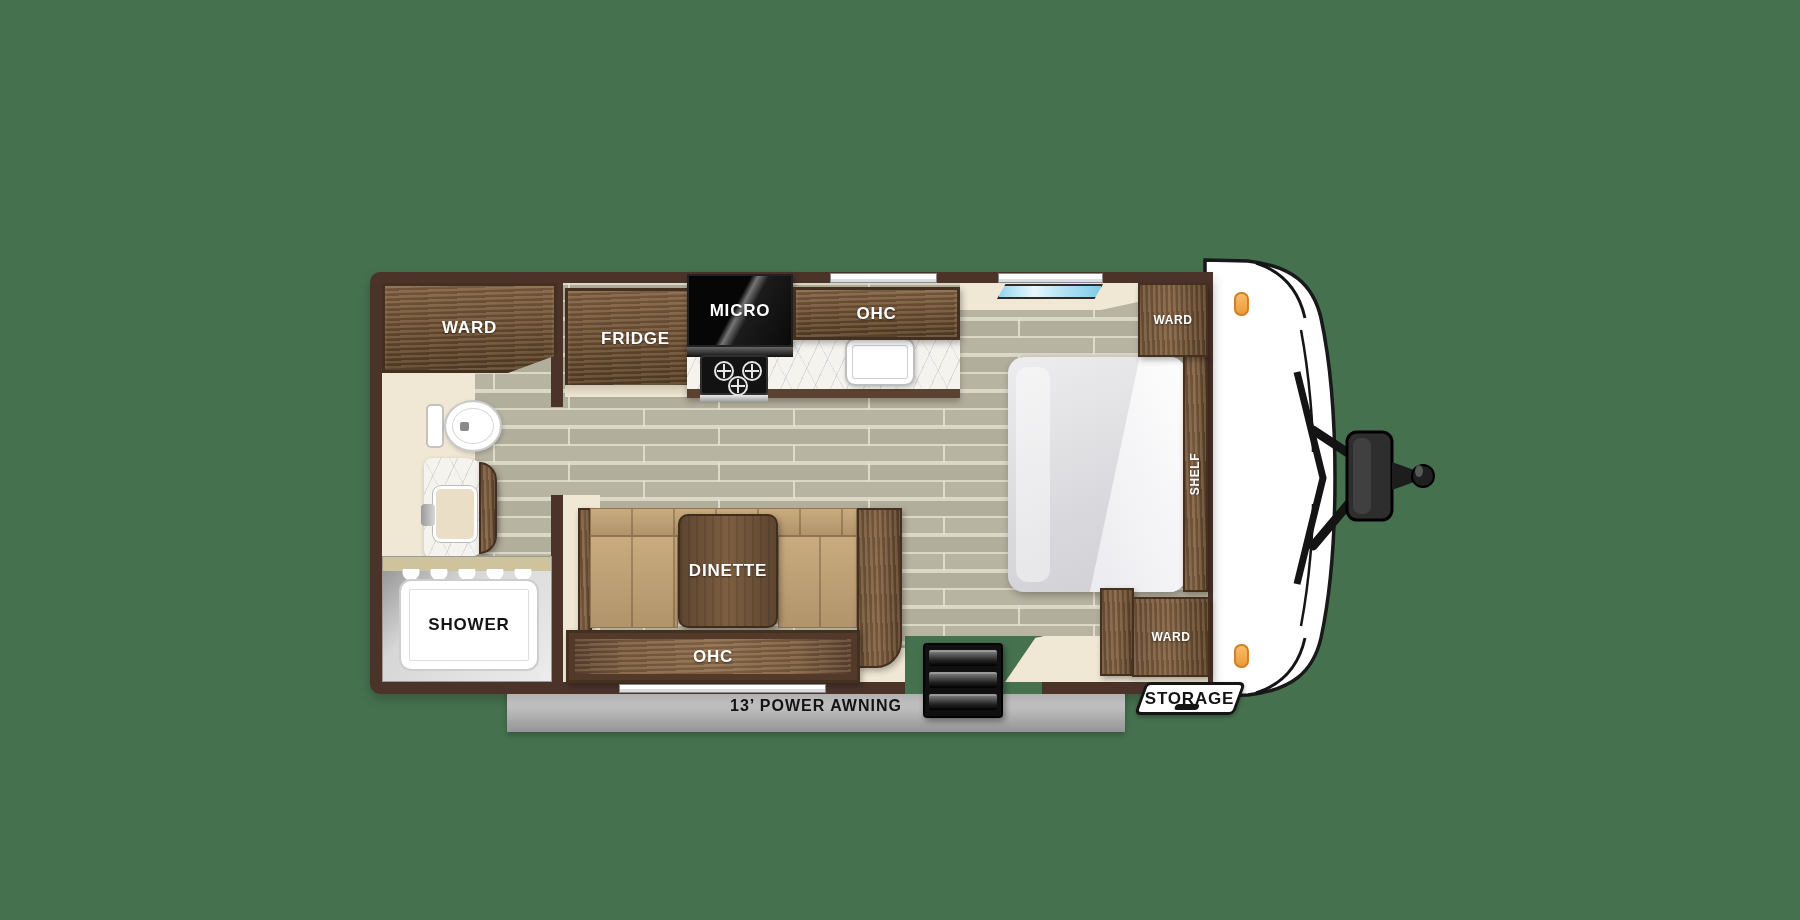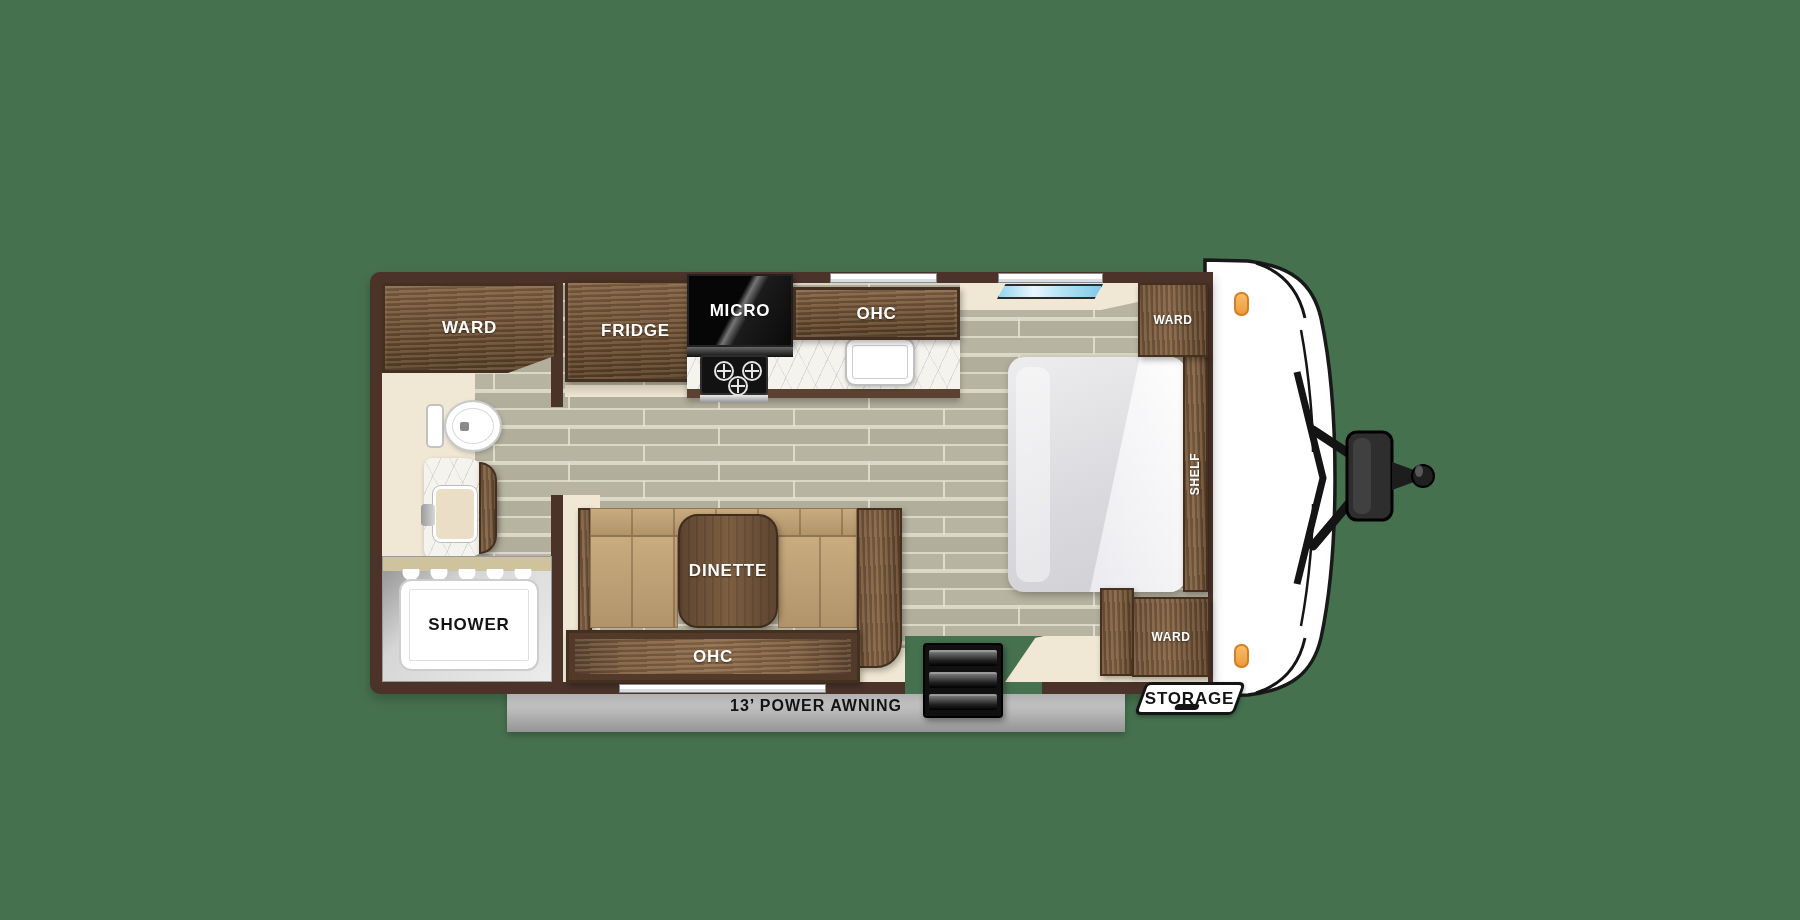--- a/index.html
+++ b/index.html
@@ -94,21 +94,21 @@
   <div class="abs" style="left:433px;top:486px;width:44px;height:56px;background:#eadfc6;border:3px solid #fff;border-radius:8px;box-shadow:0 0 0 1px #bbb;box-sizing:border-box"></div>
   <div class="abs" style="left:421px;top:504px;width:14px;height:22px;background:linear-gradient(90deg,#9a9a9a,#d6d6d6);border-radius:4px"></div>
   <div class="abs" style="left:382px;top:556px;width:170px;height:126px;background:linear-gradient(135deg,#8f8f8f,#d6d6d6 35%,#ececec);box-sizing:border-box;border:1px solid #9a9a9a">
     <div style="position:absolute;left:0;top:0;width:100%;height:14px;background:#cfc39e"></div>
     <div class="curtain" style="position:absolute;left:14px;top:12px;width:142px;height:14px"></div>
     <div class="flex" style="position:absolute;left:16px;top:22px;width:140px;height:92px;background:#fff;border:2px solid #cdcdcd;border-radius:12px;box-sizing:border-box;box-shadow:inset 0 0 0 8px #fff,inset 0 0 0 9px #dedede">
       <span class="lbl dark">SHOWER</span>
     </div>
   </div>
 
-  <div class="abs woodH flex" style="left:565px;top:280px;width:141px;height:102px">
+  <div class="abs woodH flex" style="left:565px;top:288px;width:141px;height:102px">
     <span class="lbl">FRIDGE</span>
   </div>
   <div class="abs" style="left:565px;top:385px;width:122px;height:12px;background:linear-gradient(180deg,#cfc7b4,#f0e8d4)"></div>
   <div class="abs marble counter" style="left:687px;top:340px;width:273px;height:58px"></div>
   <div class="abs micro flex" style="left:687px;top:274px;width:106px;height:73px">
     <span class="lbl">MICRO</span>
   </div>
   <div class="abs" style="left:687px;top:347px;width:106px;height:10px;background:linear-gradient(180deg,#666,#111)"></div>
   <div class="abs" style="left:700px;top:355px;width:68px;height:40px;background:#121212;border:2px solid #2e2e2e;border-radius:4px;box-sizing:border-box">
     <div class="burner" style="left:12px;top:4px"></div>
@@ -134,21 +134,21 @@
   <div class="abs woodV" style="left:1100px;top:588px;width:34px;height:88px"></div>
   <div class="abs woodV flex" style="left:1132px;top:597px;width:78px;height:80px">
     <span class="lbl sm">WARD</span>
   </div>
 
   <div class="abs woodV" style="left:578px;top:508px;width:14px;height:124px"></div>
   <div class="abs cushion" style="left:590px;top:508px;width:267px;height:28px"></div>
   <div class="abs cushion" style="left:590px;top:536px;width:88px;height:92px"></div>
   <div class="abs cushion" style="left:778px;top:536px;width:79px;height:92px"></div>
   <div class="abs woodV" style="left:857px;top:508px;width:45px;height:160px;border-radius:0 0 26px 0"></div>
-  <div class="abs flex" style="left:678px;top:514px;width:100px;height:114px;background-image:repeating-linear-gradient(90deg,rgba(0,0,0,.1) 0 2px,transparent 2px 8px),linear-gradient(90deg,#5e4530,#7d5f41 50%,#5e4530);border:2px solid #3f2d1e;border-radius:20px;box-sizing:border-box;box-shadow:2px 3px 6px rgba(0,0,0,.35)">
+  <div class="abs flex" style="left:678px;top:514px;width:100px;height:114px;background-image:repeating-linear-gradient(90deg,rgba(0,0,0,.1) 0 2px,transparent 2px 8px),linear-gradient(90deg,#5e4530,#7d5f41 50%,#5e4530);border:2px solid #3f2d1e;border-radius:10px;box-sizing:border-box;box-shadow:2px 3px 6px rgba(0,0,0,.35)">
     <span class="lbl">DINETTE</span>
   </div>
   <div class="abs flex" style="left:566px;top:630px;width:294px;height:53px;background:#52392a;border:3px solid #43301f;box-sizing:border-box;box-shadow:inset 0 0 0 5px #52392a,2px 3px 6px rgba(0,0,0,.3)">
     <div style="position:absolute;inset:6px;background-image:repeating-linear-gradient(178deg,rgba(236,206,168,.14) 0 2px,rgba(0,0,0,.1) 3px 5px),linear-gradient(90deg,#5a4230,#7a5c40 18%,#8a6a4a 50%,#7a5c40 82%,#5a4230)"></div>
     <span class="lbl" style="position:relative">OHC</span>
   </div>
 
   <div class="abs steps" style="left:923px;top:643px;width:80px;height:75px">
     <div class="tread"></div>
     <div class="tread"></div>

